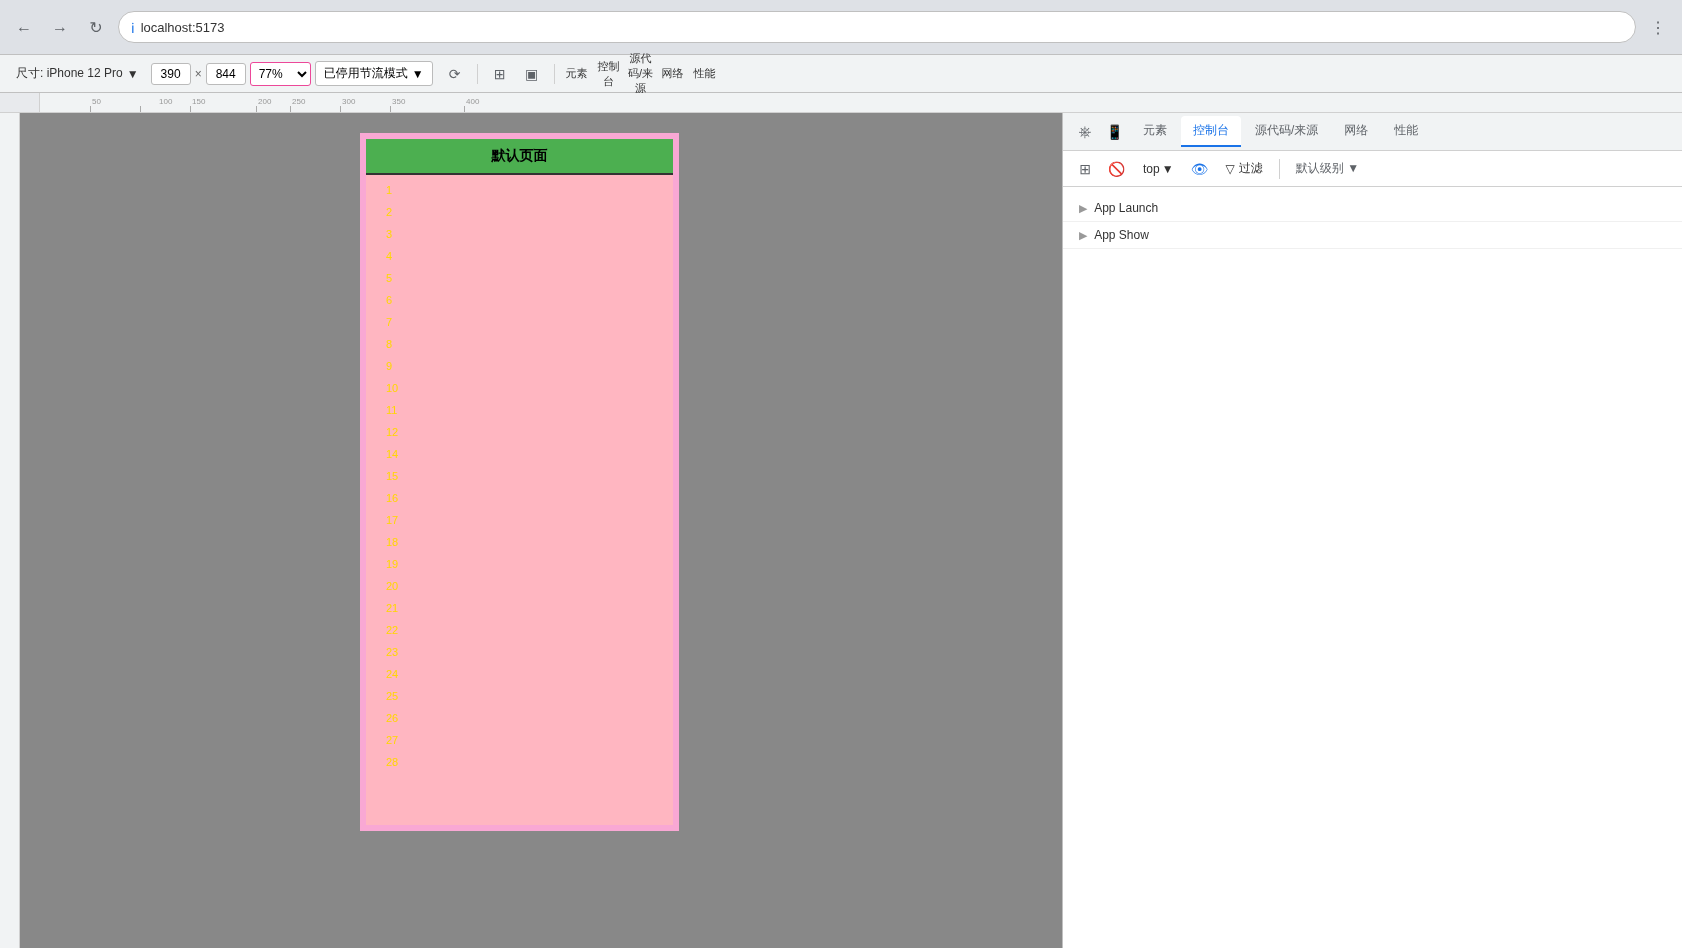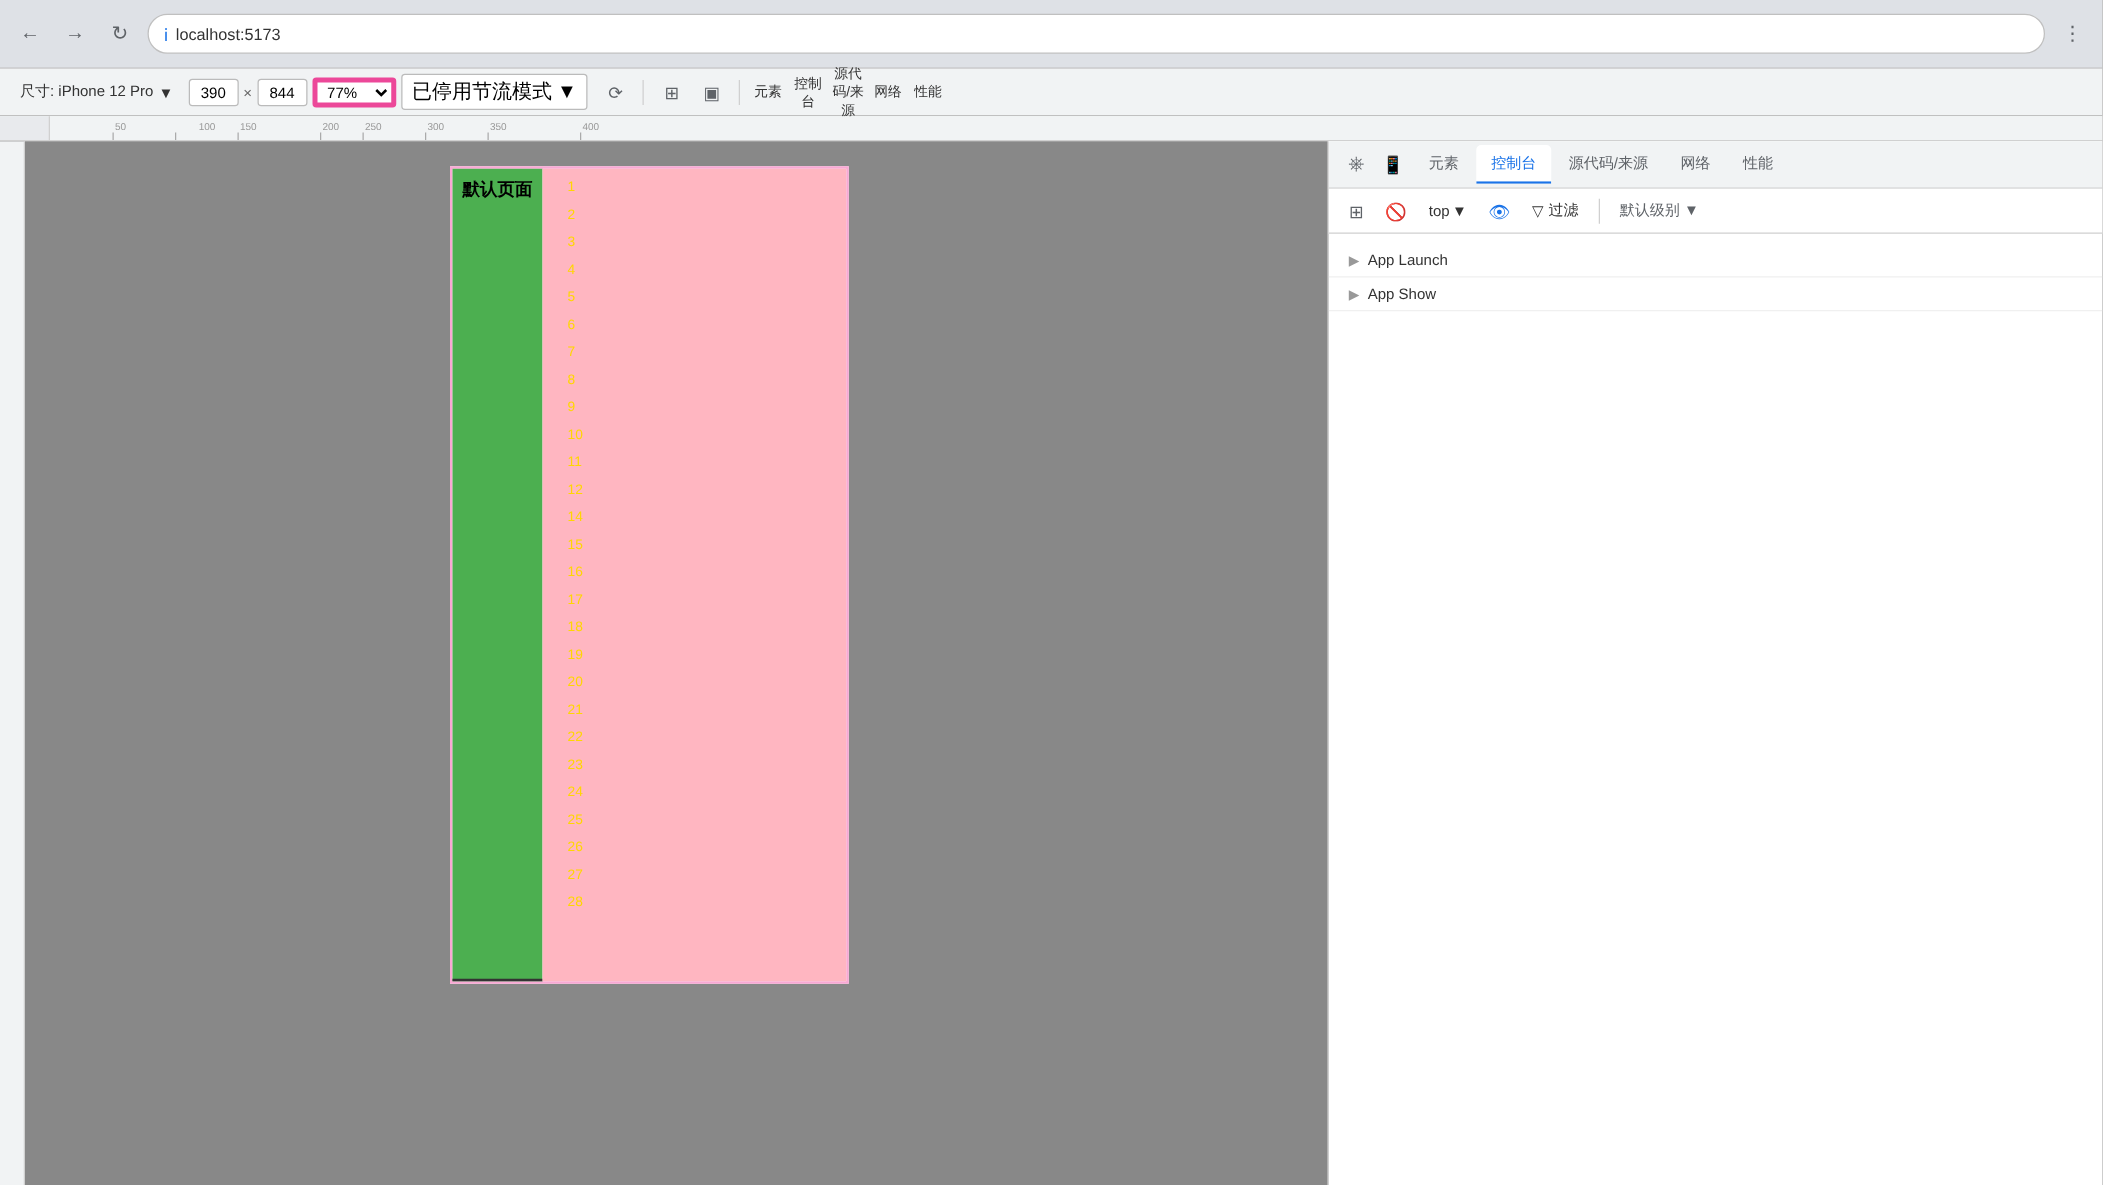--- a/index.html
+++ b/index.html
@@ -61,28 +61,28 @@
       font-size: 12px; color: #333;
     }
     .dim-box {
       width: 40px; height: 22px;
       border: 1px solid #bbb; border-radius: 3px;
       text-align: center; font-size: 12px;
       background: white;
     }
     .zoom-select {
       height: 24px; font-size: 12px;
-      border: 4px solid #ec4899; border-radius: 3px;
+      border: 1px solid #ec4899; border-radius: 3px;
       background: white; padding: 0 4px;
     }
     .throttle-btn {
       display: flex; align-items: center; gap: 4px;
       padding: 3px 8px;
       border: 1px solid #bbb; border-radius: 3px;
-      background: white; font-size: 16px; cursor: pointer;
+      background: white; font-size: 12px; cursor: pointer;
     }
     .toolbar-icon-btn {
       width: 28px; height: 28px;
       background: none; border: none; cursor: pointer;
       display: flex; align-items: center; justify-content: center;
       border-radius: 4px; font-size: 14px; color: #5f6368;
     }
 
     
     .ruler-row {
@@ -120,23 +120,24 @@
     .viewport-ruler-v {
       position: absolute;
       left: 0; top: 0; bottom: 0;
       width: 20px;
       background: #f1f3f4;
       border-right: 1px solid #d0d0d0;
     }
     .phone-frame {
       width: 319px;
       background: white;
-      border: 2px solid #f9a8d4;
+      border: 6px solid #f9a8d4;
       position: relative;
       display: flex;
+      flex-direction: column;
     }
     .phone-header {
       background: #4caf50;
       color: black;
       text-align: center;
       padding: 8px;
       font-size: 14px;
       font-weight: bold;
       border-bottom: 2px solid #333;
     }

